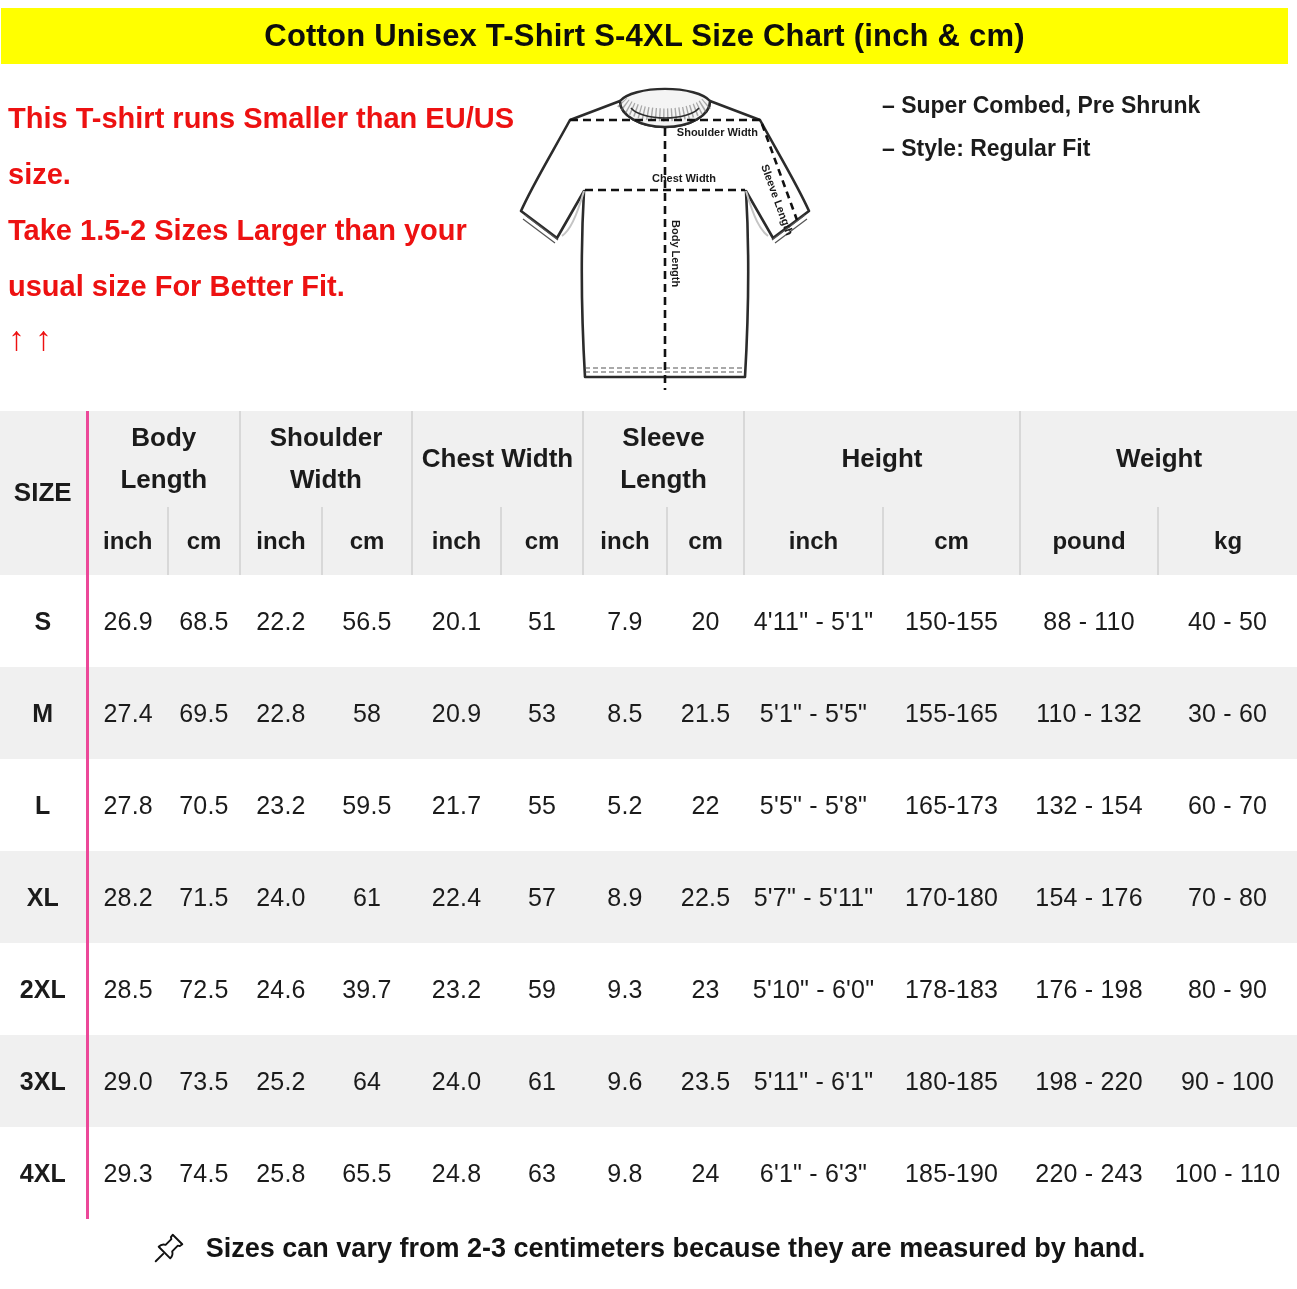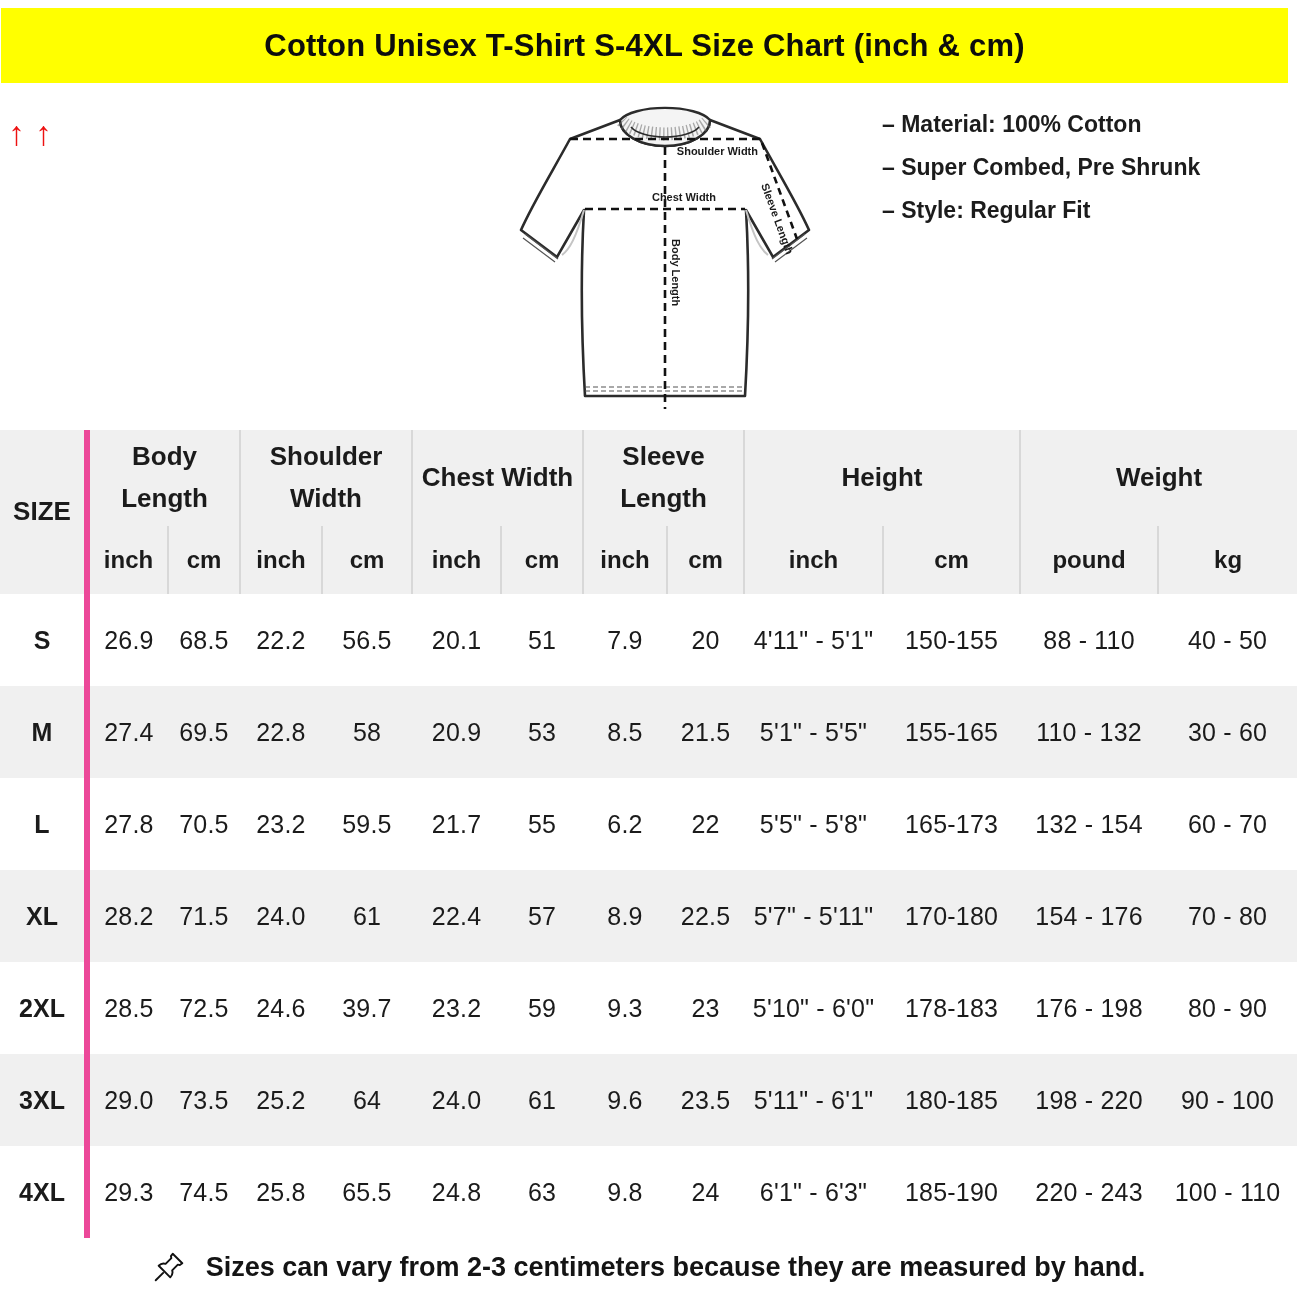--- a/index.html
+++ b/index.html
@@ -8,21 +8,21 @@
     height: 1289px;
     overflow: hidden;
     font-family: "Liberation Sans", sans-serif;
     color: #1b1b1b;
     position: relative;
   }
 
   
   .banner {
     margin: 8px 9px 0 1px;
-    height: 75px;
+    height: 56px;
     background: #FFFF00;
     display: flex;
     align-items: center;
     justify-content: center;
   }
   .banner h1 {
     font-size: 31px;
     font-weight: bold;
     letter-spacing: 0.2px;
     color: #0d0d0d;
@@ -81,21 +81,21 @@
   .size-table th, .size-table td {
     text-align: center;
     vertical-align: middle;
     padding: 0;
   }
   .size-table thead th { background: #f0f0f0; }
   .size-table thead tr.group-row th { height: 96px; font-size: 26px; font-weight: bold; line-height: 1.6; }
   .size-table thead tr.sub-row th { height: 68px; font-size: 24px; font-weight: bold; margin-left: 48px; }
   .size-table thead th.size-head { font-size: 26px; }
   .divL { border-left: 2px solid #d8d8d8; }
-  .size-table .size-col { border-right: 6px solid #ec4899; }
+  .size-table .size-col { border-right: 3px solid #ec4899; }
   .size-table tbody tr { height: 92px; background: #ffffff; }
   .size-table tbody tr.alt { background: #f0f0f0; }
   .size-table tbody th { font-size: 25px; font-weight: bold; }
   .size-table tbody td { font-size: 25px; font-weight: normal; letter-spacing: 0.2px; }
 
   
   .footer-note {
     height: 58px;
     display: flex;
     align-items: center;
@@ -108,20 +108,24 @@
 </head>
 <body>
 
 <div class="banner" style="background: rgb(255, 255, 0);">
   <h1>Cotton Unisex T-Shirt S-4XL Size Chart (inch &amp; cm)</h1>
 </div>
 
 <div class="top-section">
 
   <div class="notice" style="color: rgb(237, 17, 17);">
+    <div>
+        <div>This T-shirt runs Smaller than EU/US size.</div>
+        <div>Take 1.5-2 Sizes Larger than your usual size For Better Fit.</div>
+      </div>
     <div class="arrows">↑↑</div>
   </div>
 
   <div class="shirt-wrap">
     <svg viewBox="0 0 330 330">
 
       <path d="M120,23 L70,42
                C52,75 32,108 21,133
                L57,160
                L84,113
@@ -150,21 +154,20 @@
 
       <text class="diagram-label" x="258" y="58" text-anchor="end">Shoulder Width</text>
       <text class="diagram-label" x="216" y="104" text-anchor="end">Chest Width</text>
       <text class="diagram-label" transform="translate(172,142) rotate(90)">Body Length</text>
       <text class="diagram-label" transform="translate(261,88) rotate(70)">Sleeve Length</text>
     </svg>
   </div>
 
   <div class="specs">
     <ul>
-        <li>– Material: 100% Cotton</li>
         <li>– Super Combed, Pre Shrunk</li>
         <li>– Style: Regular Fit</li>
       </ul>
   </div>
 
 </div>
 
 <table class="size-table">
   <colgroup>
     <col style="width:87px">
@@ -238,21 +241,21 @@
         <td>30 - 60</td>
       </tr>
       <tr>
         <th class="size-col">L</th>
         <td>27.8</td>
         <td>70.5</td>
         <td>23.2</td>
         <td>59.5</td>
         <td>21.7</td>
         <td>55</td>
-        <td>6.2</td>
+        <td>5.2</td>
         <td>22</td>
         <td>5'5" - 5'8"</td>
         <td>165-173</td>
         <td>132 - 154</td>
         <td>60 - 70</td>
       </tr>
       <tr class="alt">
         <th class="size-col">XL</th>
         <td>28.2</td>
         <td>71.5</td>

